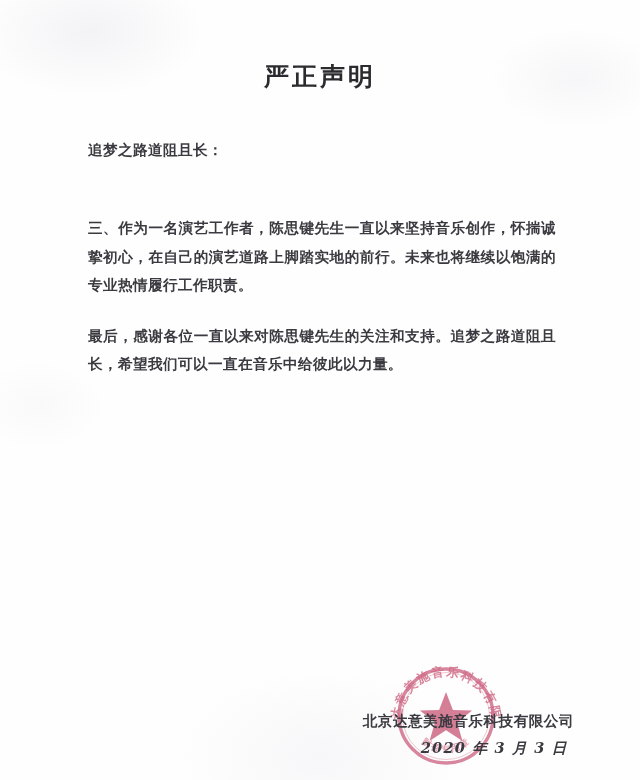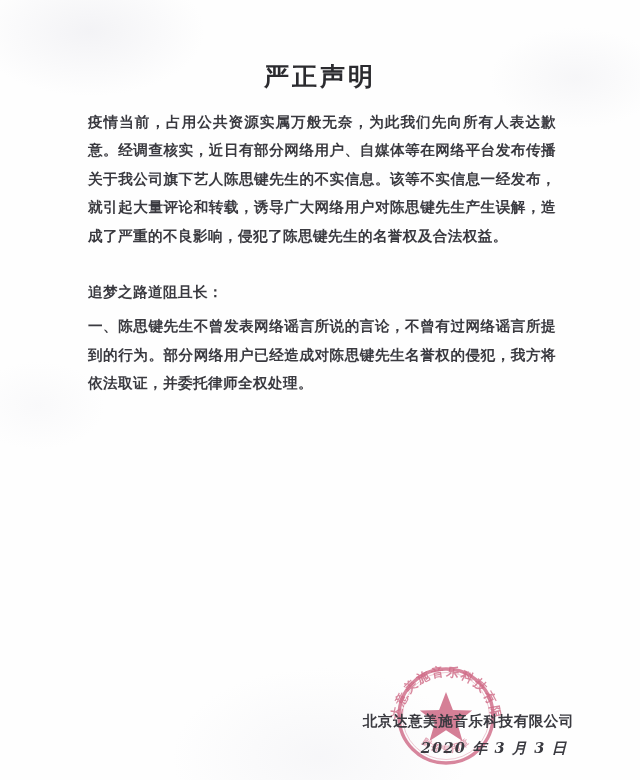--- a/index.html
+++ b/index.html
@@ -106,38 +106,38 @@
 <body>
 
 <div id="page">
 
   <div id="paper-texture"></div>
 
   <div id="doc-title">严正声明</div>
 
   <div id="body-text">
 
-    <p class="para">疫情当前，占用公共资源实属万般无奈，为此我们先向所有人表达歉意。经调查核实，近日有部分网络用户、自媒体等在网络平台发布传播关于我公司旗下艺人陈思键先生的不实信息。该等不实信息一经发布，就引起大量评论和转载，诱导广大网络用户对陈思键先生产生误解，造成了严重的不良影响，侵犯了陈思键先生的名誉权及合法权益。</p>
 
     <div class="gap-lg"></div>
 
     <p class="para">追梦之路道阻且长：</p>
 
     <div class="gap-sm"></div>
 
-    <p class="para">一、陈思键先生不曾发表网络谣言所说的言论，不曾有过网络谣言所提到的行为。部分网络用户已经造成对陈思键先生名誉权的侵犯，我方将依法取证，并委托律师全权处理。</p>
 
     <div class="gap-md"></div>
 
 
     <div class="gap-md"></div>
 
+    <p class="para">三、作为一名演艺工作者，陈思键先生一直以来坚持音乐创作，怀揣诚挚初心，在自己的演艺道路上脚踏实地的前行。未来也将继续以饱满的专业热情履行工作职责。</p>
 
     <div class="gap-md"></div>
 
+    <p class="para">最后，感谢各位一直以来对陈思键先生的关注和支持。追梦之路道阻且长，希望我们可以一直在音乐中给彼此以力量。</p>
 
   </div>
 
   <div id="seal">
     <svg width="128" height="128" viewBox="0 0 128 128" aria-hidden="true">
       <defs>
         <path id="arcTop" d="M 18,70 A 46,46 0 0 1 110,70"></path>
         <path id="arcBottom" d="M 30,76 A 36,36 0 0 0 98,76"></path>
       </defs>
 

